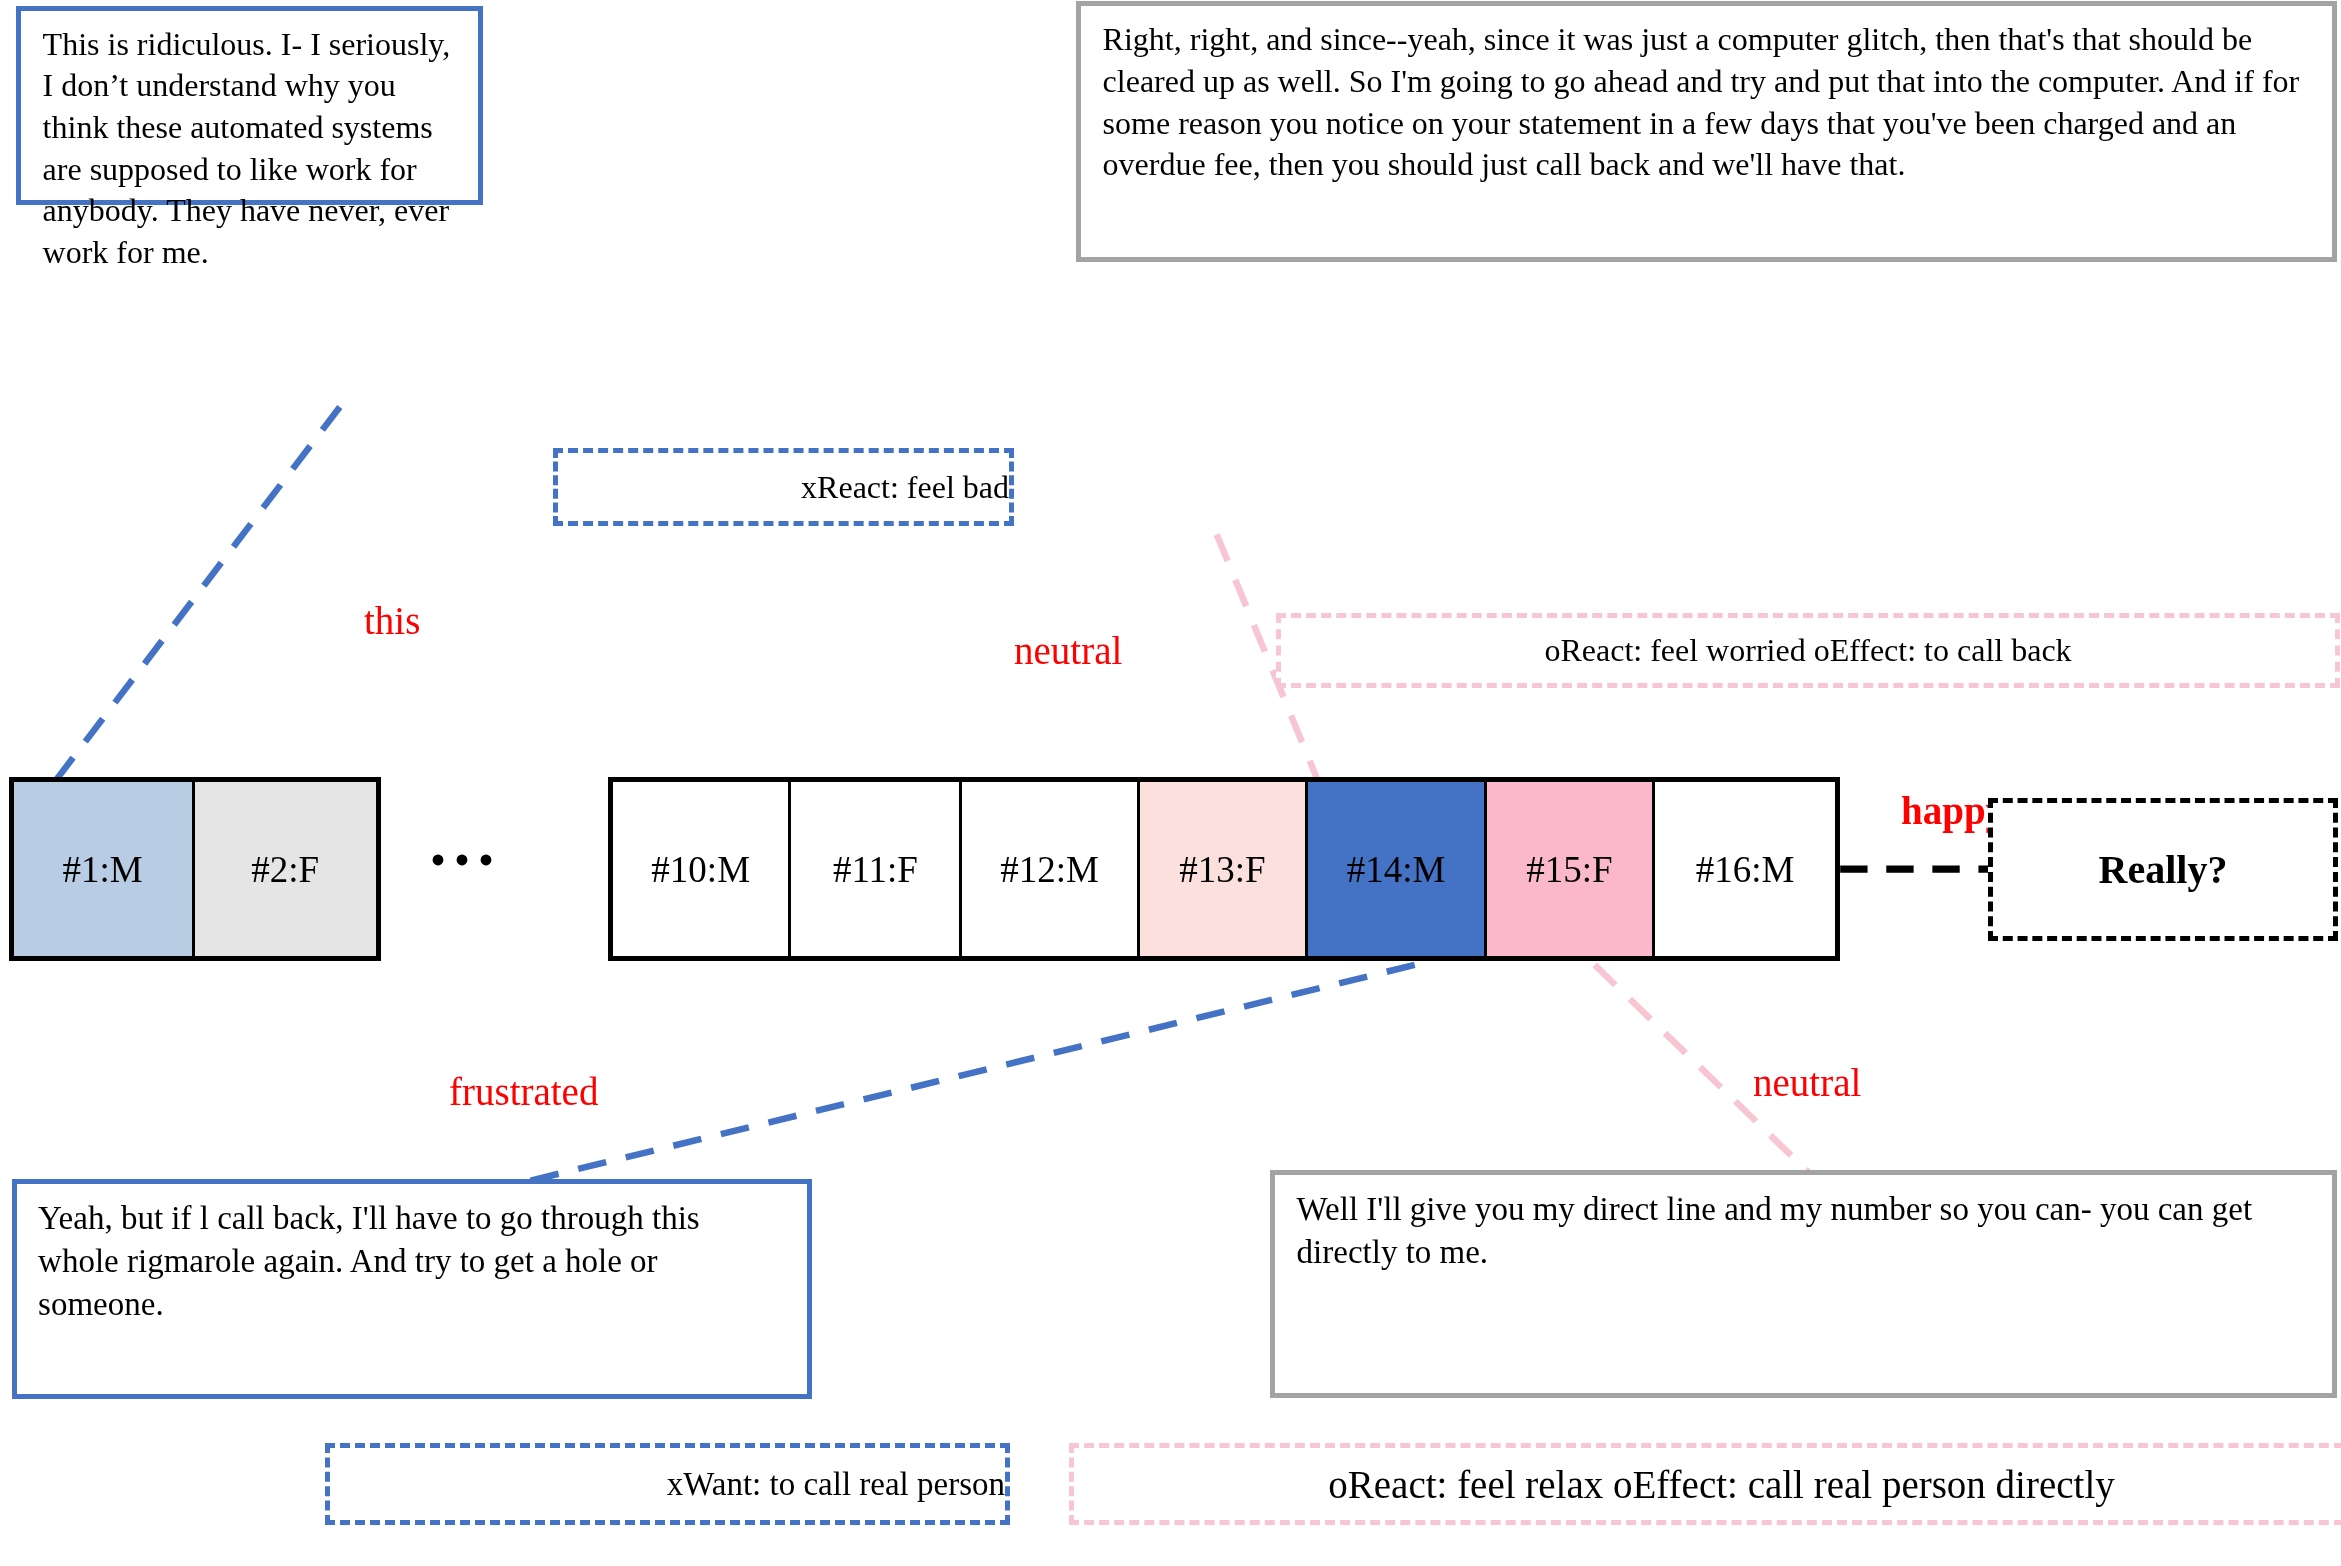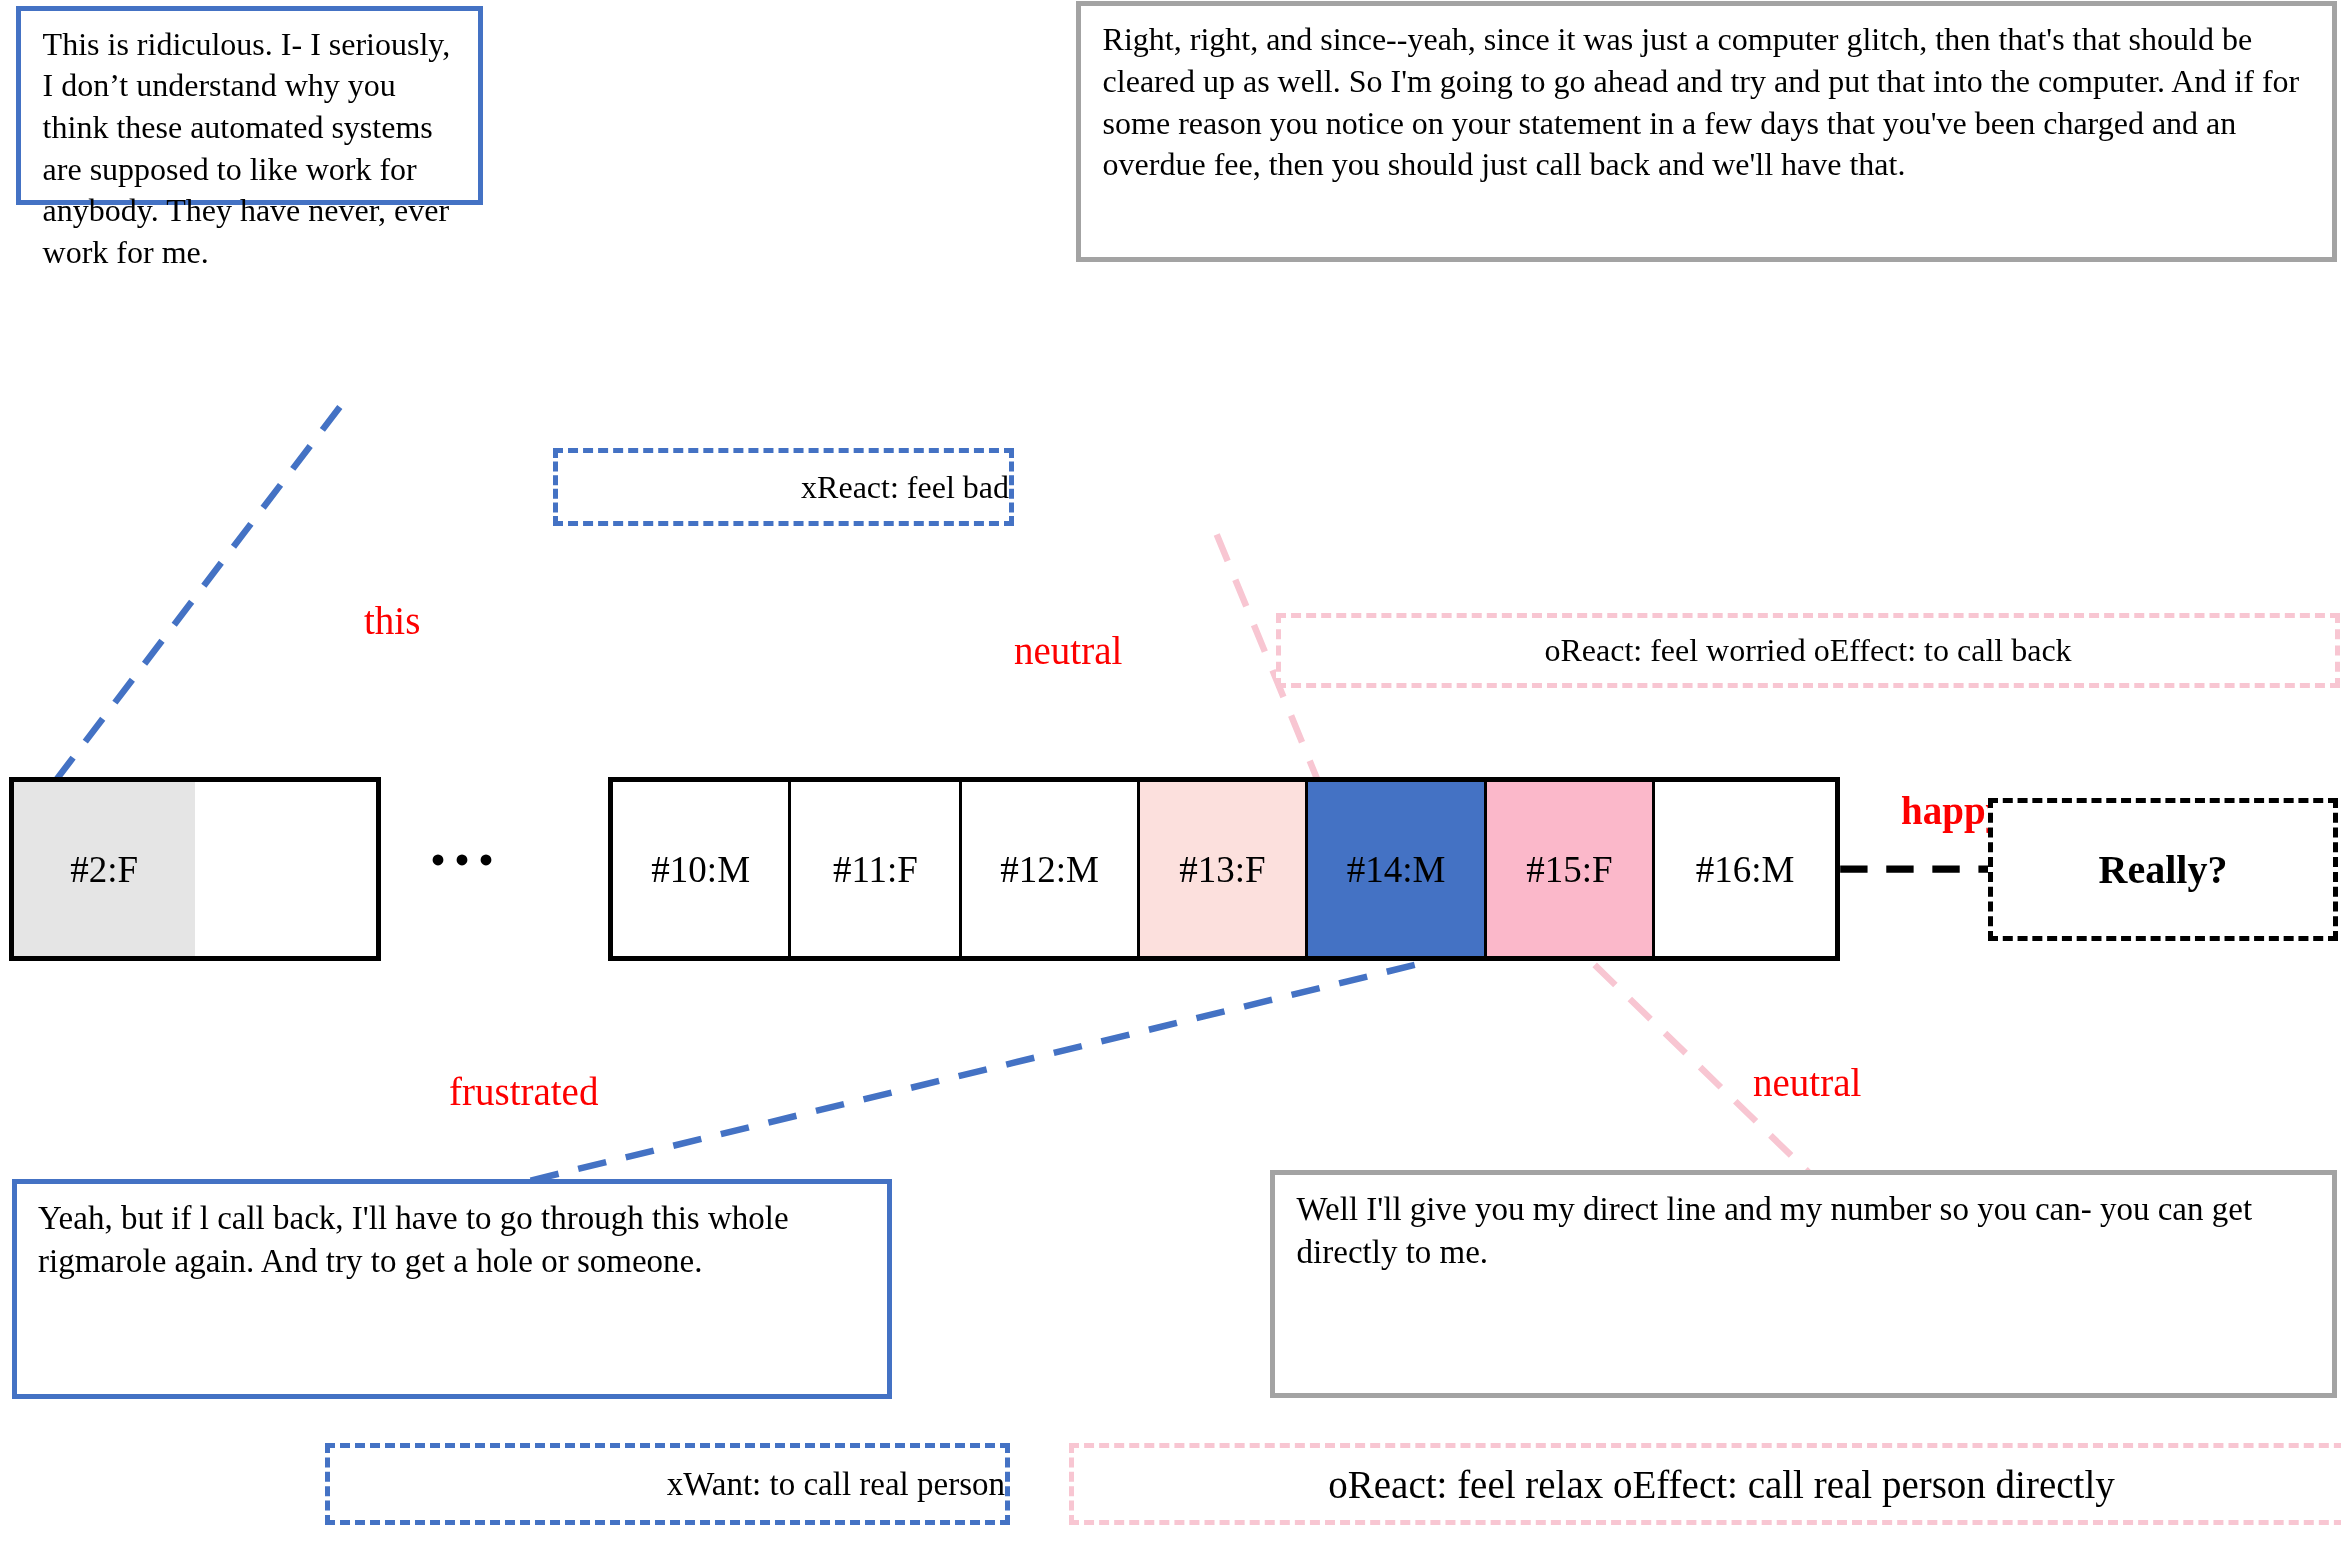--- a/index.html
+++ b/index.html
@@ -136,20 +136,23 @@
 
   <div class="abs emo" style="left:1753px; top:1063px; font-size:39px;">
     <span>neutral</span>
   </div>
 
   <div class="abs emo bold" style="left:1901px; top:791px; font-size:39px;">
     <span>happy</span>
   </div>
 
   <div class="abs strip" style="left:8.6px; top:777px; width:372px;">
+    <div class="cell" style="width:50%; background:#b8cce4; font-size:37px;">
+      <span>#1:M</span>
+    </div>
     <div class="cell" style="width:50%; background:#e5e5e5; font-size:37px;">
       <span>#2:F</span>
     </div>
   </div>
 
   <div class="abs ellipsis" style="left:431px; top:841px; font-size:40px;">
     <span>•••</span>
   </div>
 
   <div class="abs strip" style="left:608px; top:777px; width:1232px;">
@@ -173,21 +176,21 @@
     </div>
     <div class="cell" style="width:14.7%; background:#ffffff; font-size:37px;">
       <span>#16:M</span>
     </div>
   </div>
 
   <div class="abs kb-box black" style="left:1988px; top:798px; width:350px; height:143px; font-size:40px;">
     <span>Really?</span>
   </div>
 
-  <div class="abs utt-box blue" style="left:11.5px; top:1179px; width:880px; height:220px; font-size:33px;">
+  <div class="abs utt-box blue" style="left:11.5px; top:1179px; width:800px; height:220px; font-size:33px;">
     <span>Yeah, but if l call back, I'll have to go through this whole rigmarole again. And try to get a hole or someone.</span>
   </div>
 
   <div class="abs utt-box pink" style="left:1270px; top:1170px; width:1067px; height:228px; font-size:33px;">
     <span>Well I'll give you my direct line and my number so you can- you can get directly to me.</span>
   </div>
 
   <div class="abs kb-box blue" style="left:325px; top:1443px; width:685px; height:82px; font-size:33px;">
     <span>xWant: to call real person</span>
   </div>

